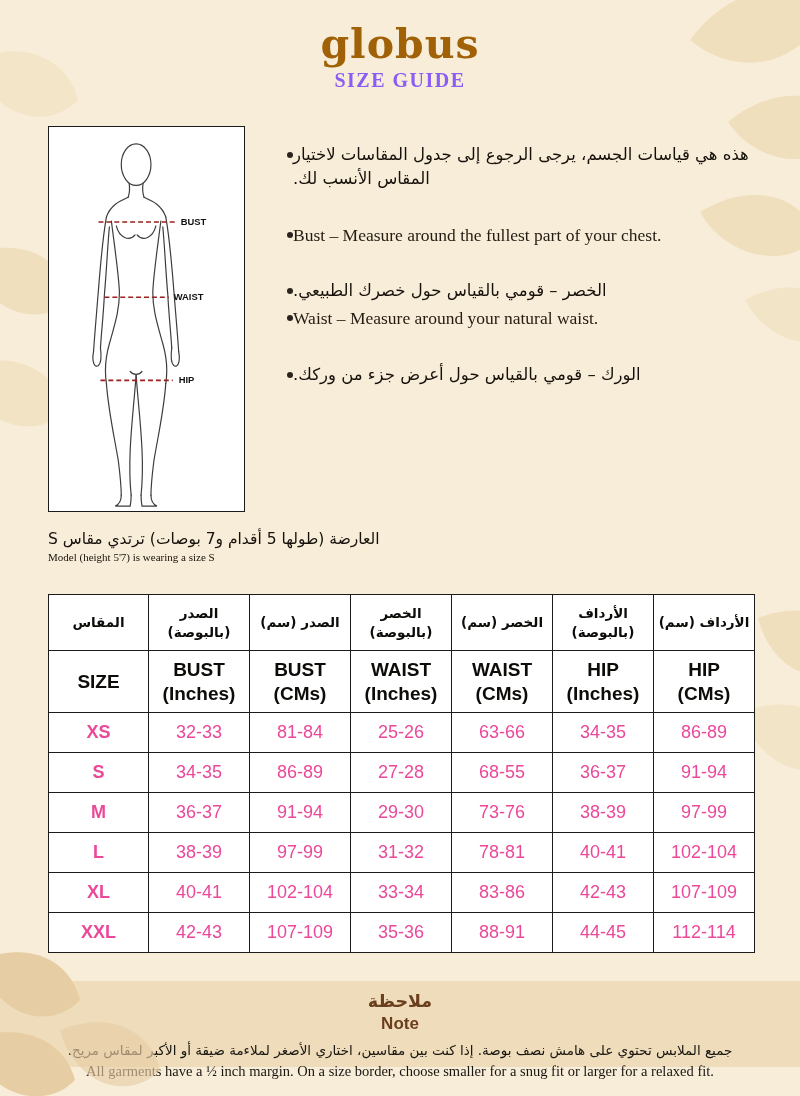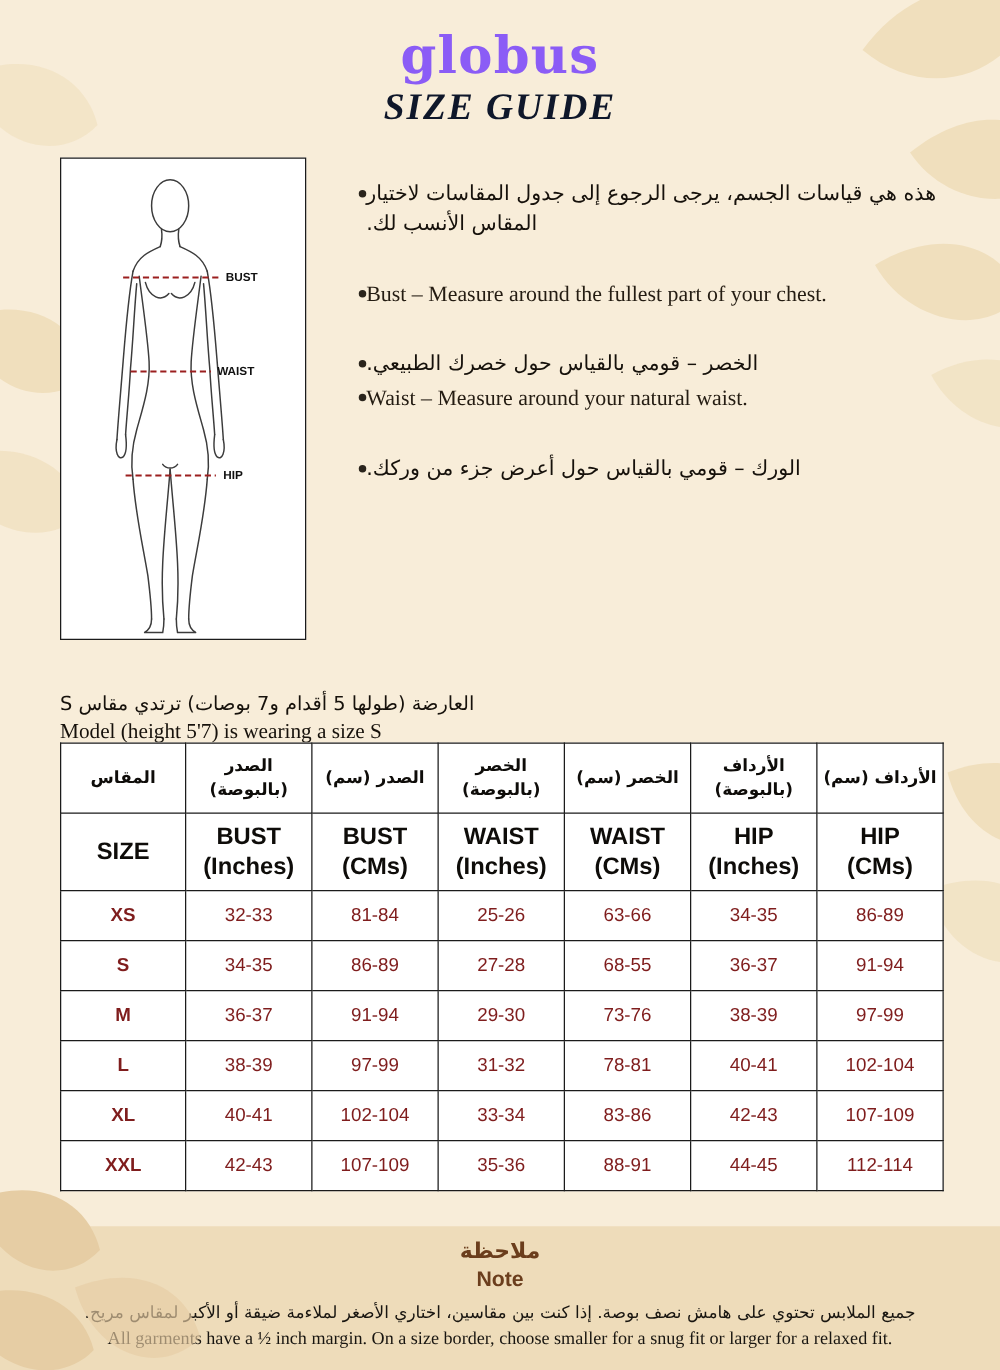--- a/index.html
+++ b/index.html
@@ -19,31 +19,30 @@
   }
   .deco.back { left: 0; top: 0; z-index: 0; }
   .deco.front { left: 0; top: 940px; z-index: 2; }
 
   .header { position: relative; z-index: 1; text-align: center; padding-top: 22px; }
   .logo {
     font-family: "DejaVu Serif", serif;
     font-weight: 700;
     font-size: 41px;
     letter-spacing: 1px;
-    color: #8b5cf6;
+    color: #a16207;
     line-height: 1.1;
   }
   .title {
     font-family: "Liberation Serif", serif;
     font-weight: 700;
-    font-size: 30px;
+    font-size: 20px;
     letter-spacing: 1.5px;
-    color: #0f172a;
+    color: #8b5cf6;
     margin-top: 2px;
-    font-style: italic;
   }
 
   .figure-box {
     position: absolute; z-index: 1;
     left: 48px; top: 126px;
     width: 197px; height: 386px;
     background: #ffffff;
     border: 1.6px solid #1b1b1b;
   }
   .figure-box svg { display: block; width: 100%; height: 100%; }
@@ -64,29 +63,29 @@
     font-family: "DejaVu Sans", sans-serif;
     font-size: 16.5px; line-height: 1.45; color: #16110b;
     flex: 1;
   }
   .en-text {
     font-family: "Liberation Serif", serif;
     font-size: 17.5px; line-height: 1.4; color: #241c12;
     flex: 1;
   }
 
-  .model-note { position: absolute; z-index: 1; left: 48px; top: 554px; }
+  .model-note { position: absolute; z-index: 1; left: 48px; top: 530px; }
   .model-ar {
     direction: rtl; text-align: left;
     font-family: "DejaVu Sans", sans-serif;
     font-size: 15.5px; color: #16110b;
   }
   .model-en {
     font-family: "Liberation Serif", serif;
-    font-size: 17px; color: #16110b; margin-top: 3px;
+    font-size: 11px; color: #16110b; margin-top: 3px;
   }
 
   .size-table {
     position: absolute; z-index: 1;
     left: 48px; top: 594px;
     width: 707px;
     border-collapse: collapse;
     background: #ffffff;
     table-layout: fixed;
   }
@@ -109,29 +108,29 @@
     direction: rtl;
     font-family: "DejaVu Sans", sans-serif;
     font-weight: 700;
     font-size: 13.5px;
     line-height: 1.35;
     color: #0e0c09;
     padding: 2px 3px;
   }
   .size-table td {
     height: 40px;
-    font-size: 15px;
-    color: #7f1d1d;
+    font-size: 18px;
+    color: #ec4899;
   }
   .size-table td.size-col { font-weight: 700; }
 
   .note {
     position: absolute; z-index: 1;
     left: 0; top: 981px;
-    width: 800px; height: 115px;
+    width: 800px; height: 86px;
     background: #eedcba;
     text-align: center;
     padding-top: 10px;
   }
   .note-title-ar {
     direction: rtl;
     font-family: "DejaVu Sans", sans-serif;
     font-weight: 700; font-size: 17.5px; color: #6b3e1d;
   }
   .note-title-en {

